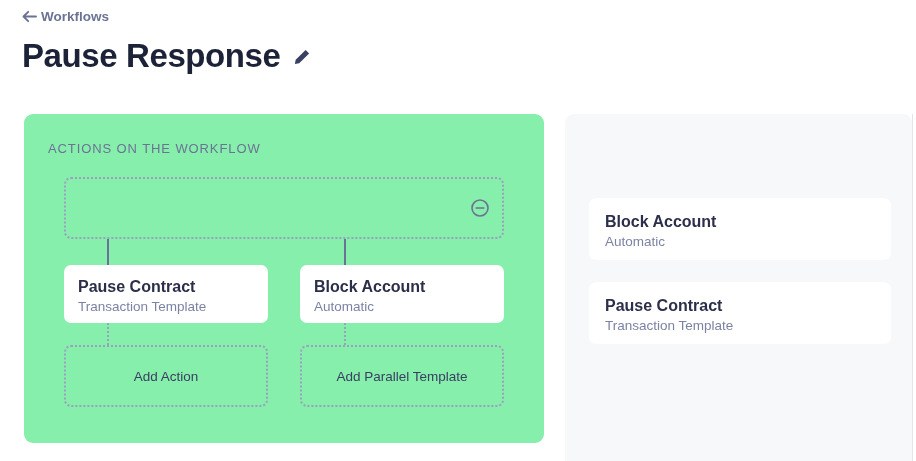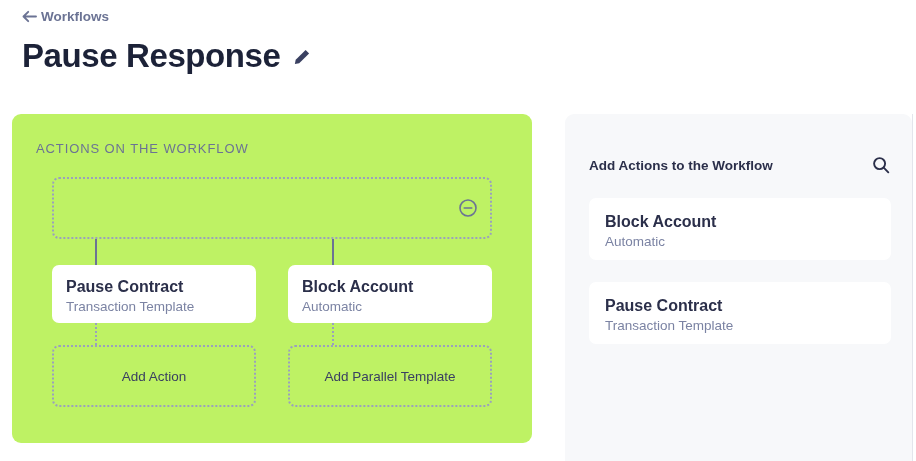--- a/index.html
+++ b/index.html
@@ -59,25 +59,25 @@
     display: inline-flex;
     align-items: center;
     line-height: 0;
     cursor: pointer;
     padding-top: 4px;
   }
 
   
   .panel-left {
     position: absolute;
-    left: 12px;
+    left: 24px;
     top: 114px;
     width: 520px;
     height: 329px;
-    background: #bef264;
+    background: #86efac;
     border-radius: 9px;
   }
 
   .panel-right {
     position: absolute;
     left: 565px;
     top: 114px;
     width: 347px;
     height: 347px;
     background: #f7f8fa;
@@ -273,29 +273,20 @@
 
     <div class="add-box" style="left:40px; top:231px;">Add Action</div>
 
     <div class="add-box" style="left:276px; top:231px;">Add Parallel Template</div>
 
   </div>
 </div>
 
 <div class="panel-right">
 
-  <div class="right-header">
-    <span class="right-title">Add Actions to the Workflow</span>
-    <span class="search-icon">
-      <svg width="18" height="18" viewBox="0 0 18 18" fill="none">
-        <circle cx="7.6" cy="7.6" r="5.5" stroke="#2b2f4a" stroke-width="1.9"></circle>
-        <path d="M11.7 11.7L16.3 16.3" stroke="#2b2f4a" stroke-width="1.9" stroke-linecap="round"></path>
-      </svg>
-    </span>
-  </div>
 
   <div class="library-card card-0">
     <div class="card-title">Block Account</div>
     <div class="card-sub">Automatic</div>
   </div>
 
   <div class="library-card card-1">
     <div class="card-title">Pause Contract</div>
     <div class="card-sub">Transaction Template</div>
   </div>

